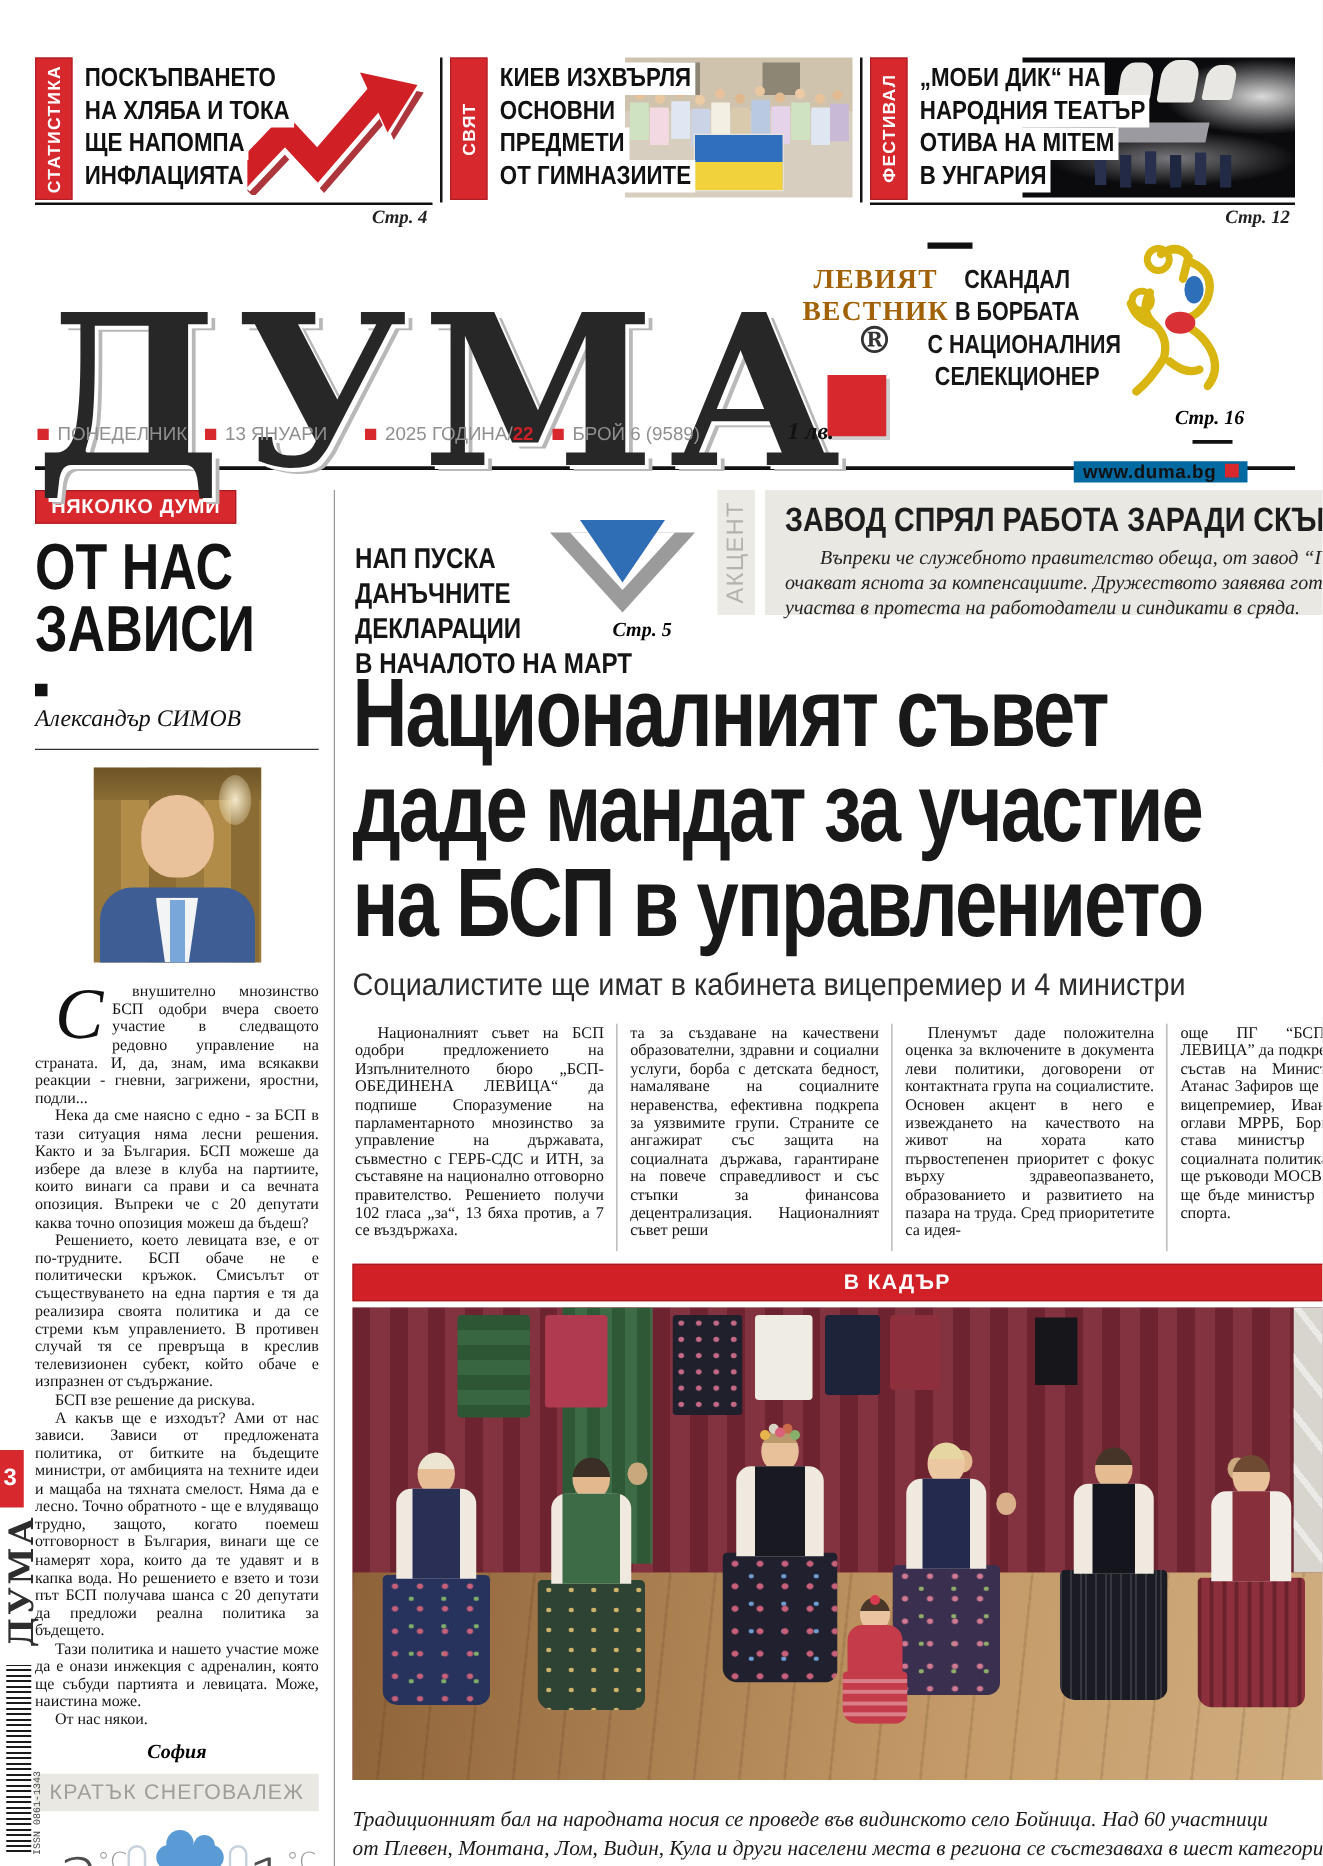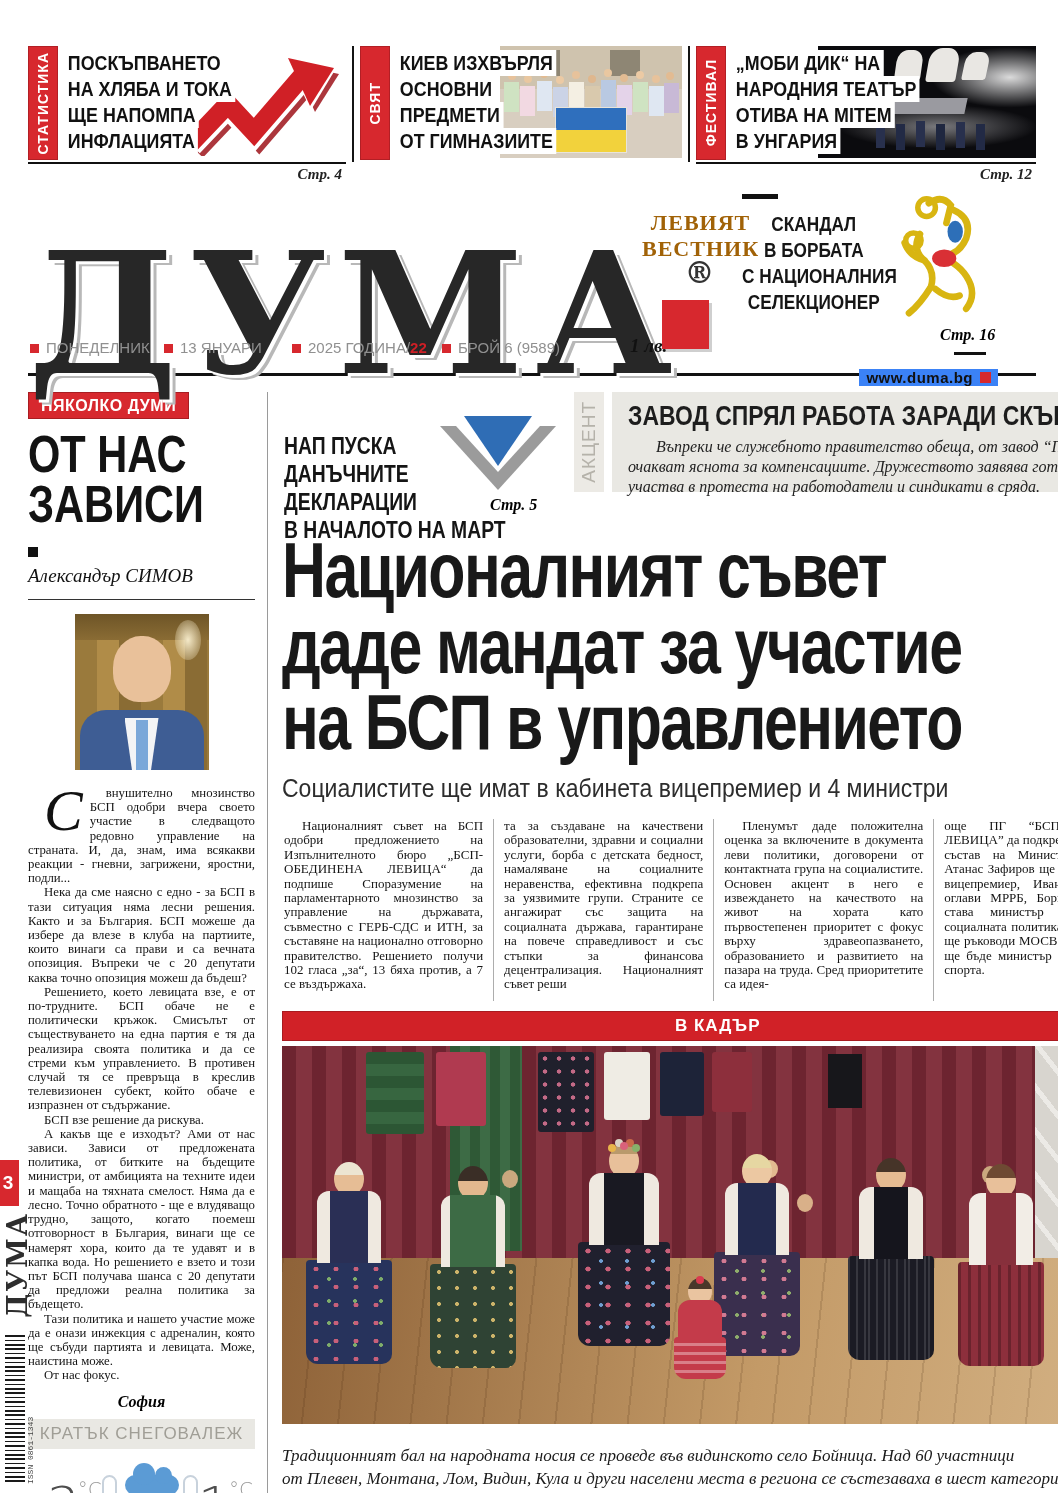--- a/index.html
+++ b/index.html
@@ -65,21 +65,21 @@
              transform:scaleX(.82); transform-origin:0 50%; white-space:nowrap; }
   .wrestlers { position:absolute; left:858px; top:2px; }
   .sk-page { position:absolute; left:912px; top:138px; font:italic bold 16px "Liberation Serif", serif; }
   .sk-page-dash { position:absolute; left:926px; top:164px; width:32px; border-top:3px solid #111; }
   .issue-bar { position:absolute; left:2px; right:0; bottom:14px; height:20px;
                font:15px "Liberation Sans", sans-serif; color:#909090; }
   .ib { position:absolute; white-space:nowrap; }
   .rsq { display:inline-block; width:9px; height:9px; background:#d7282e; margin-right:7px; }
   .ib b.red { color:#cf1f26; font-weight:bold; }
   .price { position:absolute; left:600px; top:-4px; font:italic bold 19px "Liberation Serif", serif; color:#111; }
-  .website { position:absolute; right:38px; bottom:-13px; z-index:3; background:#3b82f6; padding:0 7px;
+  .website { position:absolute; right:38px; bottom:-13px; z-index:3; background:#0369a1; padding:0 7px;
              font:bold 15px "Liberation Sans", sans-serif; color:#111; letter-spacing:.5px; }
   .website .rsq { margin:0 0 0 7px; width:11px; height:11px; }
 
   
   .content { display:flex; margin-top:16px; }
   .col-left { width:240px; min-width:240px; padding-right:12px; border-right:1px solid #9a9a9a; }
   .col-main { flex:1; padding-left:14px; position:relative; }
 
   
   .kicker { display:inline-block; background:#d7282e; border:1px solid #a81d22; color:#fff;
@@ -342,21 +342,21 @@
         <div class="tie"></div>
       </div>
 
       <div class="op-body">
         <p class="op-first"><span class="dropcap">С</span><span>внушително мнозинство БСП одобри вчера своето участие в следващото редовно управление на страната. И, да, знам, има всякакви реакции - гневни, загрижени, яростни, подли...</span></p>
         <p>Нека да сме наясно с едно - за БСП в тази ситуация няма лесни решения. Както и за България. БСП можеше да избере да влезе в клуба на партиите, които винаги са прави и са вечната опозиция. Въпреки че с 20 депутати каква точно опозиция можеш да бъдеш?</p>
         <p>Решението, което левицата взе, е от по-трудните. БСП обаче не е политически кръжок. Смисълът от съществуването на една партия е тя да реализира своята политика и да се стреми към управлението. В противен случай тя се превръща в креслив телевизионен субект, който обаче е изпразнен от съдържание.</p>
         <p>БСП взе решение да рискува.</p>
         <p>А какъв ще е изходът? Ами от нас зависи. Зависи от предложената политика, от битките на бъдещите министри, от амбицията на техните идеи и мащаба на тяхната смелост. Няма да е лесно. Точно обратното - ще е влудяващо трудно, защото, когато поемеш отговорност в България, винаги ще се намерят хора, които да те удавят и в капка вода. Но решението е взето и този път БСП получава шанса с 20 депутати да предложи реална политика за бъдещето.</p>
         <p>Тази политика и нашето участие може да е онази инжекция с адреналин, която ще събуди партията и левицата. Може, наистина може.</p>
-        <p>От нас фокус.</p>
+        <p>От нас някои.</p>
       </div>
 
       <div class="city">София</div>
       <div class="cond-bar">КРАТЪК СНЕГОВАЛЕЖ</div>
       <div class="weather-row">
         <div class="temp"><span>-3</span><span class="unit">°C</span></div>
         <div class="thermo cold"></div>
         <div class="cloudbox">
             <div class="cloud"></div>
           </div>

